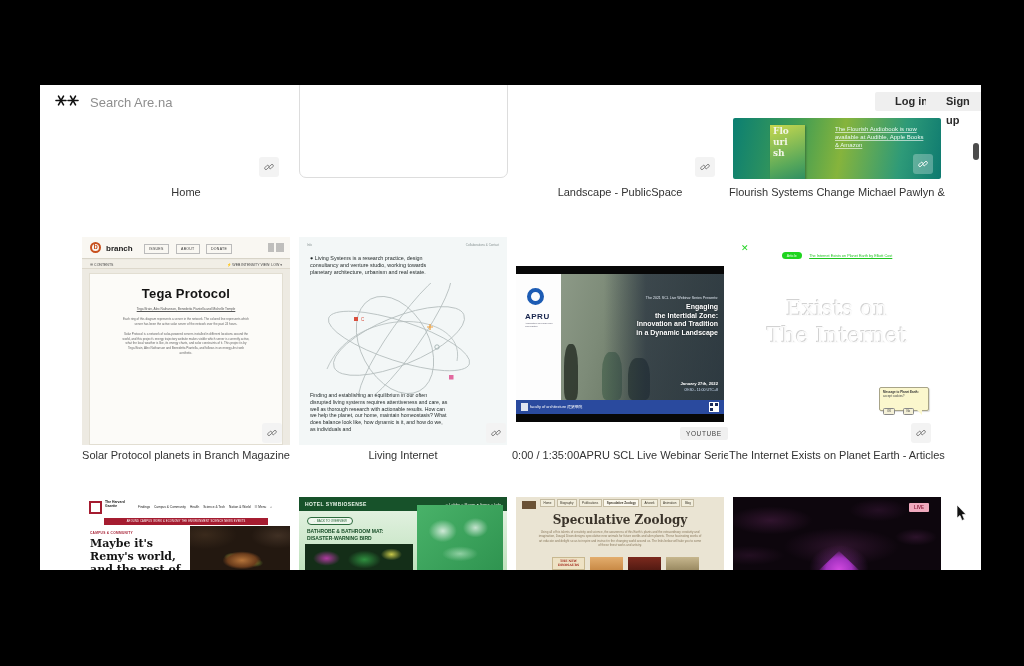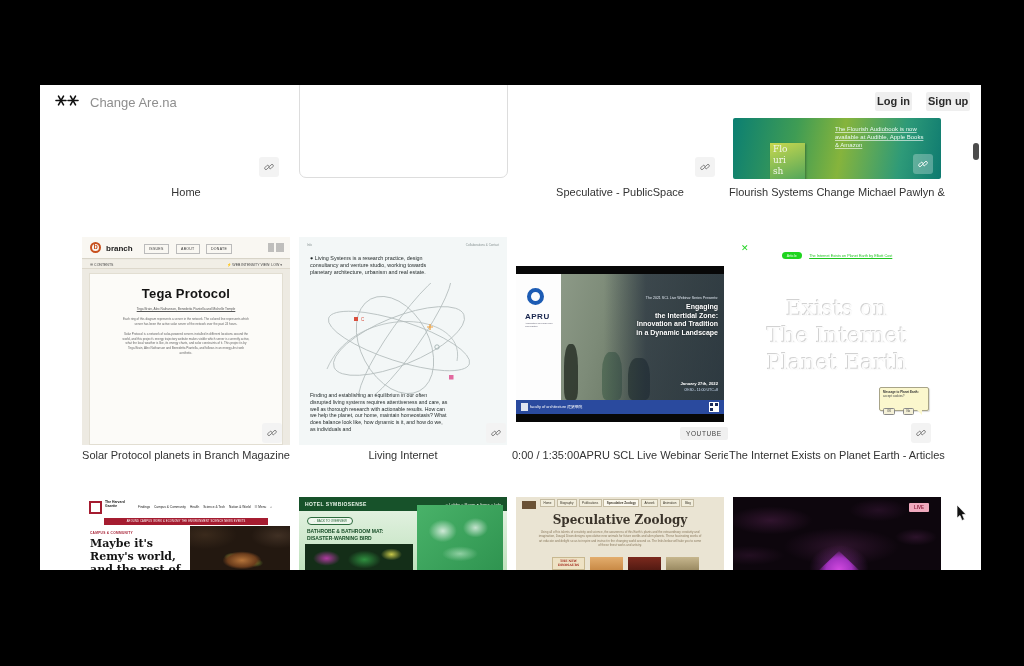--- a/index.html
+++ b/index.html
@@ -3,21 +3,21 @@
 <meta charset="utf-8">
 <style>
   * { margin:0; padding:0; box-sizing:border-box; }
   html,body { background:#000; }
   .stage { position:relative; width:1024px; height:666px; background:#000; overflow:hidden;
            font-family:"Liberation Sans", sans-serif; }
   .viewport { position:absolute; left:40px; top:85px; width:941px; height:485px; background:#fff; overflow:hidden; }
 
   
   .hdr-search { position:absolute; left:50px; top:10px; font-size:13px; color:#8e8e8e; }
-  .hdr-btn { position:absolute; top:7px; height:19px; padding:0 2px; background:#efefef; border-radius:2px;
+  .hdr-btn { position:absolute; top:7px; height:19px; padding:0 20px; background:#efefef; border-radius:2px;
              font-size:11px; font-weight:bold; color:#2b2b2b; line-height:19px; }
   .btn-login { left:835px; }
   .btn-signup { left:886px; }
   .logo { position:absolute; left:15px; top:8px; }
 
   
   .scroll-thumb { position:absolute; left:933px; top:58px; width:6px; height:17px; background:#4c4c4c; border-radius:3px; }
 
   
   .cap { position:absolute; width:216px; text-align:center; font-size:11px; color:#333; overflow:hidden;
@@ -25,22 +25,22 @@
   .cap-r1 { top:101px; } .cap-r2 { top:364px; }
   .linkpill { position:absolute; width:20px; height:20px; background:#f3f3f3; border-radius:3px;
               display:flex; align-items:center; justify-content:center; }
   .linkpill svg { width:12px; height:12px; }
   .card { position:absolute; overflow:hidden; }
 
   
   .r1c2 { left:259px; top:-6px; width:209px; height:99px; background:#fff; border:1px solid #ddd; border-radius:7px; }
   .flourish { left:693px; top:33px; width:208px; height:61px; border-radius:2px;
      background:linear-gradient(100deg,#0b7f72 0%,#3f9c54 30%,#86b43c 52%,#2e9a78 80%,#0e7a70 100%); }
-  .fl-cover { position:absolute; left:37px; top:25px; width:35px; height:54px;
-     background:linear-gradient(160deg,#c8d84e,#58a85a 70%,#2f8f62); box-shadow:1px 1px 2px rgba(0,0,0,.3); }
+  .fl-cover { position:absolute; left:37px; top:7px; width:35px; height:54px;
+     background:linear-gradient(160deg,#c8d84e,#58a85a 70%,#2f8f62); box-shadow:1px 1px 2px rgba(0,0,0,.3);font-weight:bold; }
   .fl-cover div { font-family:"DejaVu Serif", serif; color:#f2f6e8; font-size:9px; line-height:9px; padding-left:3px; padding-top:2px; }
   .fl-promo { position:absolute; left:102px; top:7px; width:92px; font-size:6px; line-height:8px; color:#eafaf2;
               text-decoration:underline; text-decoration-color:rgba(255,255,255,.6); }
   .fl-link { left:873px; top:69px; background:rgba(255,255,255,.28); }
 
   
   .r2card { top:152px; width:208px; height:208px;text-decoration:underline; }
 
   
   .solar { left:42px; background:#edeae2; }
@@ -193,21 +193,21 @@
         <g stroke="#111" stroke-width="1.6" stroke-linecap="round">
           <line x1="1" y1="6.5" x2="11" y2="6.5"></line>
             <line x1="3.5" y1="2.2" x2="8.5" y2="10.8"></line>
             <line x1="8.5" y1="2.2" x2="3.5" y2="10.8"></line>
           <line x1="13" y1="6.5" x2="23" y2="6.5"></line>
             <line x1="15.5" y1="2.2" x2="20.5" y2="10.8"></line>
             <line x1="20.5" y1="2.2" x2="15.5" y2="10.8"></line>
         </g>
       </svg>
     </div>
-    <div class="hdr-search">Change Are.na</div>
+    <div class="hdr-search">Search Are.na</div>
     <div class="hdr-btn btn-login">Log in</div>
     <div class="hdr-btn btn-signup">Sign up</div>
     <div class="scroll-thumb"></div>
 
     <div class="linkpill" style="left:219px; top:72px;">
       <svg viewBox="0 0 16 16">
           <g fill="none" stroke="#777" stroke-width="1.2">
         <rect x="1.8" y="6.9" width="6.6" height="3.4" rx="1.7" transform="rotate(-45 5.1 8.6)"></rect>
         <rect x="7.6" y="5.7" width="6.6" height="3.4" rx="1.7" transform="rotate(-45 10.9 7.4)"></rect>
       </g>
@@ -218,21 +218,21 @@
     <div class="card r1c2"></div>
 
     <div class="linkpill" style="left:655px; top:72px;">
       <svg viewBox="0 0 16 16">
           <g fill="none" stroke="#777" stroke-width="1.2">
         <rect x="1.8" y="6.9" width="6.6" height="3.4" rx="1.7" transform="rotate(-45 5.1 8.6)"></rect>
         <rect x="7.6" y="5.7" width="6.6" height="3.4" rx="1.7" transform="rotate(-45 10.9 7.4)"></rect>
       </g>
         </svg>
     </div>
-    <div class="cap cap-r1" style="left:472px;">Speculative - PublicSpace</div>
+    <div class="cap cap-r1" style="left:472px;">Landscape - PublicSpace</div>
 
     <div class="card flourish">
       <div class="fl-cover">
         <div>Flo</div>
         <div>uri</div>
         <div>sh</div>
       </div>
       <div class="fl-promo">The Flourish Audiobook is now available at Audible, Apple Books &amp; Amazon</div>
     </div>
     <div class="linkpill fl-link">
@@ -341,21 +341,20 @@
 
     <div class="card r2card internet">
       <div class="in-x">✕</div>
       <div class="in-badge-row">
         <span class="in-badge">Article</span>
         <span class="in-link">The Internet Exists on Planet Earth by Elliott Cost</span>
       </div>
       <div class="in-heading">
         <div>Exists on</div>
         <div>The Internet</div>
-        <div>Planet Earth</div>
       </div>
       <div class="in-dialog">
         <div class="t1">Message to Planet Earth:</div>
         <div class="t2">accept cookies?</div>
         <span class="in-dlg-btn">OK</span>
         <span class="in-dlg-btn">No</span>
         <div class="in-tail"></div>
       </div>
     </div>
     <div class="linkpill" style="left:871px; top:338px;">

